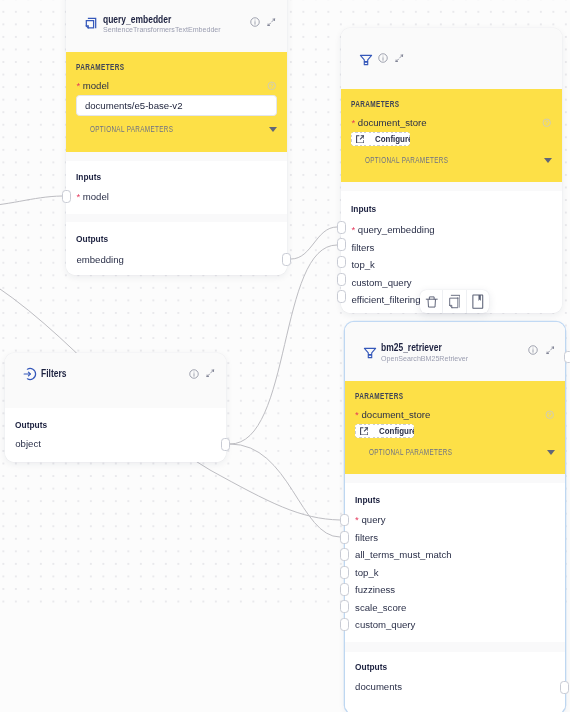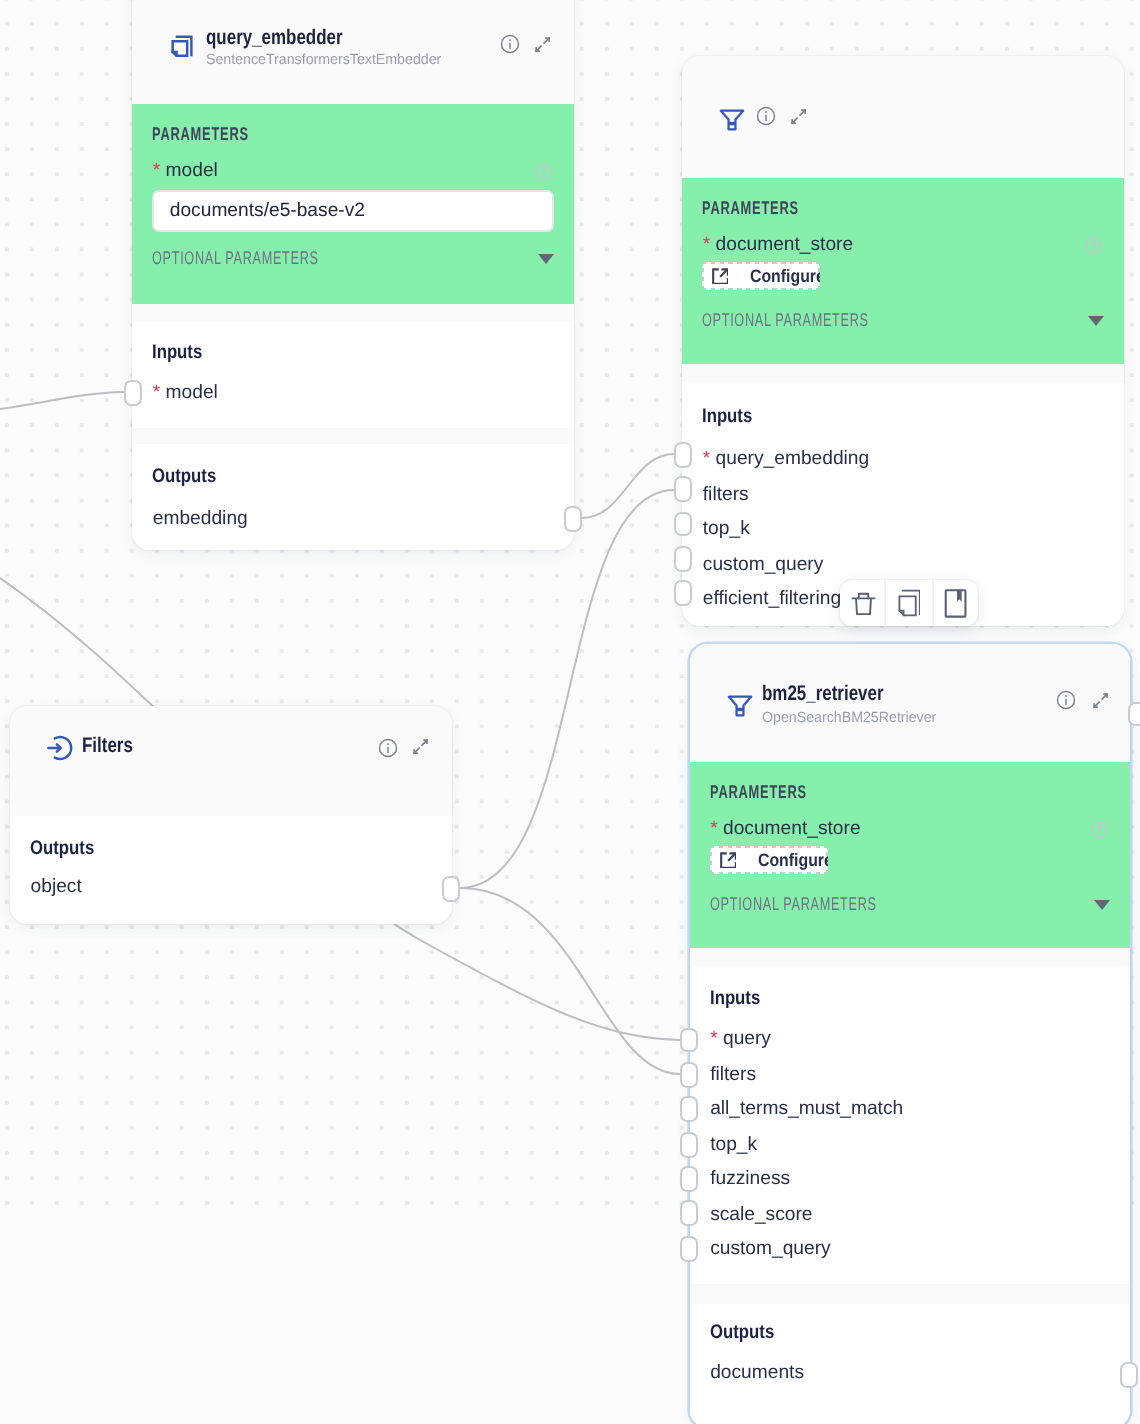--- a/index.html
+++ b/index.html
@@ -23,30 +23,30 @@
   .nhdr{display:flex;align-items:center;background:#fafafa;padding:0 11px 0 18px;position:relative;}
   .nicon{width:14px;height:14px;flex:none;margin-right:4.5px;position:relative;top:-1px;color:#3558ba;display:block;}
   .nicon svg{display:block;width:14px;height:14px;}
   .ntitles{flex:1;min-width:0;}
   .ntitle{font-size:10.6px;font-weight:700;color:#1d2240;line-height:11px;transform:scaleX(.80);transform-origin:0 50%;white-space:nowrap;}
   .nsub{font-size:7.4px;color:#9a9db0;line-height:9px;margin-top:0.5px;transform:scaleX(.96);transform-origin:0 50%;white-space:nowrap;}
   .nacts{display:flex;align-items:center;gap:7.5px;flex:none;color:#7b7f92;position:relative;top:-2px;}
   .nacts svg{display:block;}
 
   .sect{background:#fff;position:relative;}
-  .sect.params{background:#86efac;}
+  .sect.params{background:#fde047;}
   .gap{background:#f9f9fa;}
 
   .plabel{font-size:9.2px;font-weight:600;color:#3f4458;letter-spacing:.55px;transform:scaleX(.70);transform-origin:0 50%;white-space:nowrap;line-height:10px;}
   .prow{display:flex;align-items:center;justify-content:space-between;}
   .pname{font-size:9.6px;color:#2a2f48;}
   .req{color:#e4365a;font-size:9.6px;}
   .pinput{background:#fff;border:1px solid #e4e6ec;border-radius:3.5px;
           font-size:9.6px;color:#21263e;display:flex;align-items:center;padding-left:7.5px;}
-  .optrow{display:flex;align-items:center;justify-content:space-between;}
+  .optrow{display:flex;align-items:center;justify-content:space-between;margin-left:14px;}
   .optlabel{font-size:9.2px;font-weight:400;color:#6d7186;letter-spacing:.5px;transform:scaleX(.69);transform-origin:0 50%;white-space:nowrap;display:inline-block;line-height:10px;}
   .caret{width:8px;height:5px;display:block;position:relative;top:1px;}
   .caret svg{display:block;}
 
   .confbtn{display:inline-flex;align-items:center;border-radius:3px;background:#fff;padding:0 0 0 4.5px;height:14px;width:59px;overflow:hidden;position:relative;
            background-image:repeating-linear-gradient(0deg,#c9ccd6 0 2.2px,transparent 2.2px 4.4px),repeating-linear-gradient(90deg,#c9ccd6 0 2.2px,transparent 2.2px 4.4px),repeating-linear-gradient(0deg,#c9ccd6 0 2.2px,transparent 2.2px 4.4px),repeating-linear-gradient(90deg,#c9ccd6 0 2.2px,transparent 2.2px 4.4px);
            background-size:1px 100%,100% 1px,1px 100%,100% 1px;
            background-position:0 0,0 0,100% 0,0 100%;background-repeat:no-repeat;font-weight:bold;}
   .confbtn .ctext{font-size:9px;color:#2a2f48;margin-left:11px;transform:scaleX(.88);transform-origin:0 50%;white-space:nowrap;}
 

